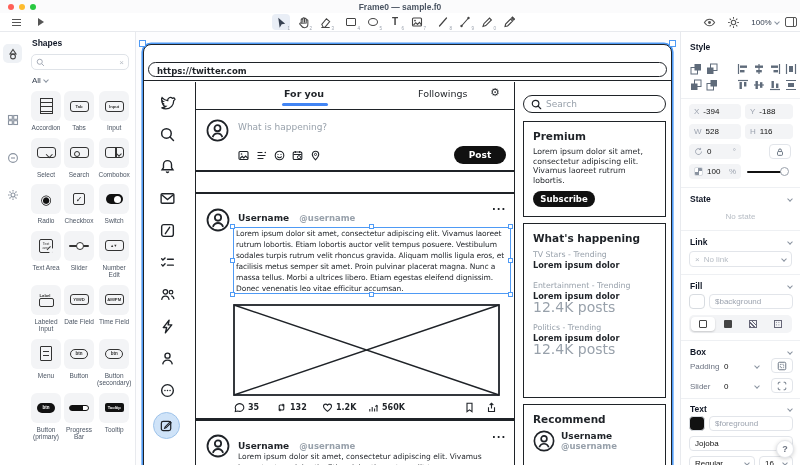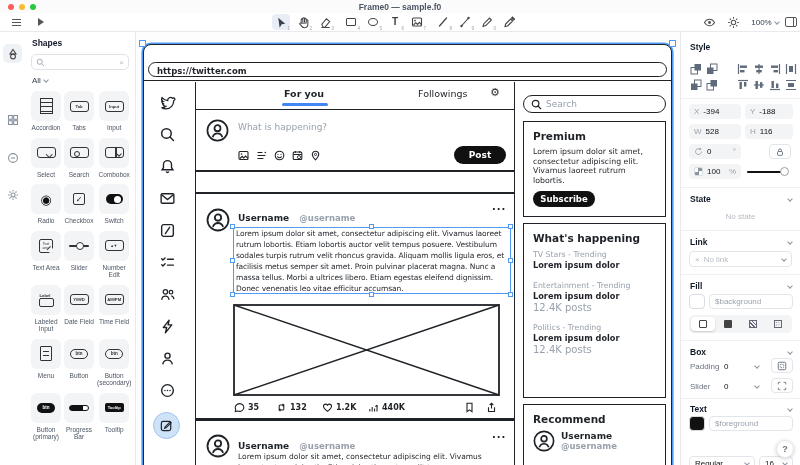--- a/index.html
+++ b/index.html
@@ -121,21 +121,21 @@
   .mright{position:absolute;left:377px;top:0;width:147px;bottom:0;}
   .msearch{position:absolute;left:2px;right:2px;top:13px;height:18px;border:1.5px solid var(--ink);border-radius:9px;display:flex;align-items:center;gap:4px;padding:0 7px;}
   .msearch span{color:var(--gray);font-size:9px;}
   .card{position:absolute;left:2px;right:2px;border:1.6px solid var(--ink);border-radius:0;background:#fff;padding:8px 9px;overflow:hidden;}
   .card h4{margin:0 0 5px 0;font-size:10.5px;}
   .card p{margin:0;font-size:7.8px;line-height:9.6px;}
   .subbtn{margin-top:6px;background:#111;color:#fff;border-radius:8px;width:62px;height:16px;display:flex;align-items:center;justify-content:center;font-size:8.5px;font-weight:bold;}
   .wh-item{margin-bottom:9px;}
   .wh-cat{font-size:7.8px;color:var(--gray);line-height:11px;}
   .wh-title{font-size:8.2px;font-weight:bold;line-height:11px;}
-  .wh-posts{font-size:10px;color:var(--gray);line-height:11px;}
+  .wh-posts{font-size:14px;color:var(--gray);line-height:11px;}
   .rec-user{display:flex;gap:6px;align-items:center;margin-top:4px;}
 
   
   #stylepanel{position:absolute;right:0;top:32px;width:120px;bottom:0;background:#fff;border-left:1px solid var(--bd);font-size:8px;color:#111;}
   #stylepanel .hdr{position:absolute;left:9px;font-weight:bold;color:#111827;font-size:8.5px;}
   .pdiv{position:absolute;left:0;right:0;height:1px;background:#eef0f3;}
   .pic{position:absolute;width:12px;height:12px;}
   .fld{position:absolute;height:15px;background:#f3f4f6;border-radius:4px;display:flex;align-items:center;padding:0 5px;gap:4px;}
   .fld .lab{color:#9ca3af;}
   .fld .val{color:#111;}
@@ -603,21 +603,21 @@
         <div class="stat" style="left:126px;top:320px">
           <svg width="11" height="11" viewBox="0 0 11 11">
               <path d="M5.5 9.3C3 7.4 1.5 5.9 1.5 4.2 1.5 3 2.4 2.1 3.5 2.1c.8 0 1.5.4 2 1.2.5-.8 1.2-1.2 2-1.2 1.1 0 2 .9 2 2.1 0 1.7-1.5 3.2-4 5.1z" fill="none" stroke="#1f2328" stroke-width="1.05"></path>
             </svg>
           <span>1.2K</span>
         </div>
         <div class="stat" style="left:172px;top:320px">
           <svg width="11" height="11" viewBox="0 0 11 11">
               <path d="M1.8 9.5V7M4.2 9.5V5M6.6 9.5V6.5M9 9.5V3M9 3L7.4 4.6M9 3l.3 2.2" fill="none" stroke="#1f2328" stroke-width="1.05"></path>
             </svg>
-          <span>440K</span>
+          <span>560K</span>
         </div>
         <div class="stat" style="left:268px;top:320px">
           <svg width="11" height="11" viewBox="0 0 11 11">
               <path d="M3 1.3h5v8.4L5.5 7.9 3 9.7z" fill="none" stroke="#1f2328" stroke-width="1.1"></path>
             </svg>
         </div>
         <div class="stat" style="left:290px;top:320px">
           <svg width="11" height="11" viewBox="0 0 11 11">
               <path d="M2.5 5.2v4.3h6V5.2M5.5 1.2v5.3M3.7 3l1.8-1.8L7.3 3" fill="none" stroke="#1f2328" stroke-width="1.1"></path>
             </svg>
@@ -855,20 +855,24 @@
       </svg>
     </div>
 
   <div class="pdiv" style="top:366px"></div>
   <div class="hdr" style="top:372px">Text</div>
   <span class="chev secchev" style="top:375px"></span>
   <div class="swatch" style="left:8px;top:384px;background:#111"></div>
   <div class="fld" style="left:28px;top:384px;width:84px;background:#fff;border:1px solid #e2e5ea">
     <span class="lab">$foreground</span>
   </div>
+  <div class="fld" style="left:8px;top:404px;width:104px;background:#fff;border:1px solid #e2e5ea">
+    <span class="val">Jojoba</span>
+    <span class="chev" style="margin-left:auto"></span>
+  </div>
   <div class="fld" style="left:8px;top:424px;width:66px;background:#fff;border:1px solid #e2e5ea">
     <span class="val">Regular</span>
     <span class="chev" style="margin-left:auto"></span>
   </div>
   <div class="fld" style="left:78px;top:424px;width:34px;background:#fff;border:1px solid #e2e5ea">
     <span class="val">16</span>
     <span class="chev" style="margin-left:auto"></span>
   </div>
   <div class="helpbtn" style="right:6px;top:408px">?</div>
 </div>

